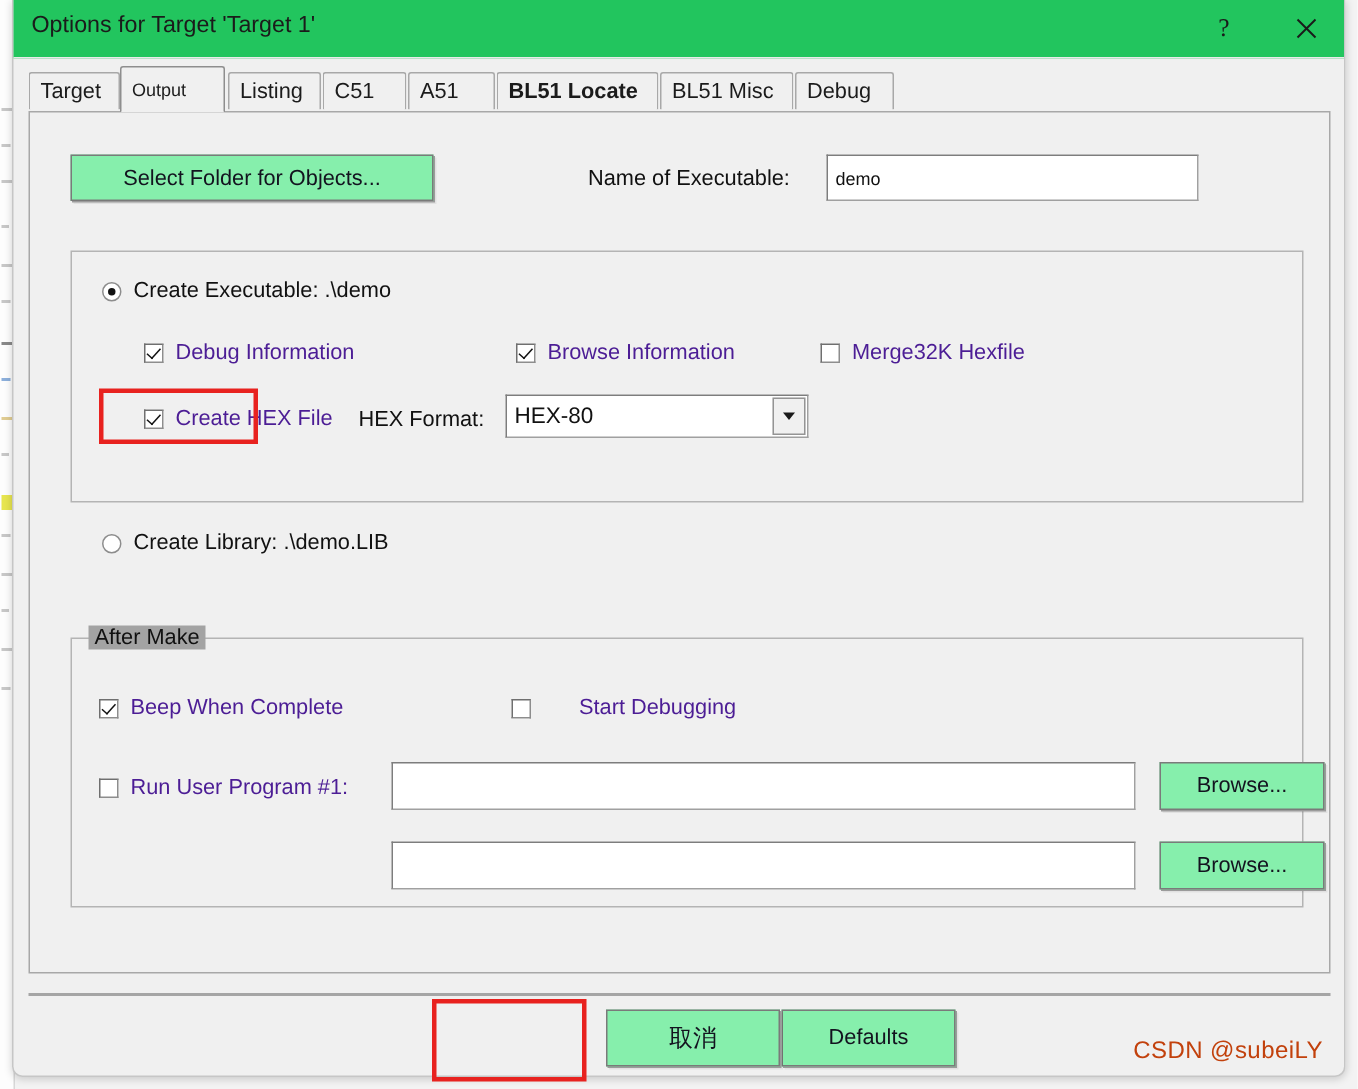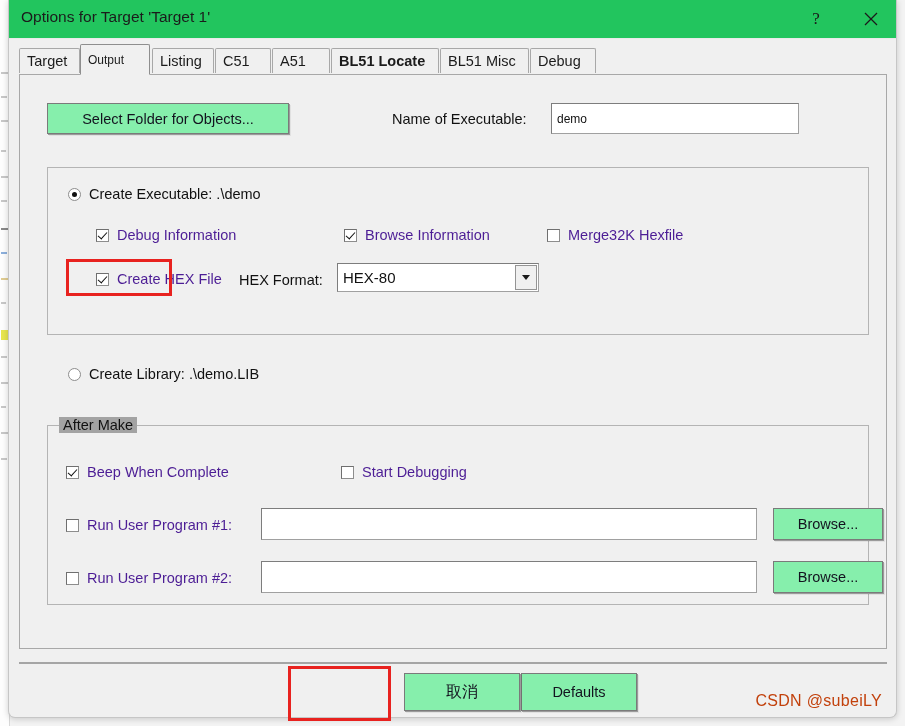--- a/index.html
+++ b/index.html
@@ -388,54 +388,50 @@
         <span>Create HEX File</span>
       </div>
 
       <div class="label" style="left:191px; top:104px;">HEX Format:</div>
 
       <div class="combo" style="left:289px; top:95px; width:202px; height:29px;">
         <span>HEX-80</span>
         <span class="arrowbtn"></span>
       </div>
 
-      <div class="radio" style="left:20px; top:186px;margin-top:12px;">
+      <div class="radio" style="left:20px; top:186px;">
         <span class="circ"></span>
         <span>Create Library:  .\demo.LIB</span>
       </div>
     </div>
 
     <div class="groupbox" style="left:27px; top:350px; width:822px; height:180px;">
       <div class="gb-title">After Make</div>
 
       <div class="chk" style="left:18px; top:38px;">
         <span class="box checked"></span>
         <span>Beep When Complete</span>
       </div>
 
-      <div class="chk" style="left:293px; top:38px;">
+      <div class="chk" style="left:293px; top:38px;gap:24px;">
         <span class="box"></span>
         <span>Start Debugging</span>
       </div>
 
       <div class="chk" style="left:18px; top:91px;">
         <span class="box"></span>
         <span>Run User Program #1:</span>
       </div>
       <div class="textbox" style="left:213px; top:82px; width:496px; height:32px;">
         <span></span>
       </div>
       <div class="btn" style="left:725px; top:82px; width:110px; height:32px;">
         <span>Browse...</span>
       </div>
 
-      <div class="chk" style="left:18px; top:144px;">
-        <span class="box"></span>
-        <span>Run User Program #2:</span>
-      </div>
       <div class="textbox" style="left:213px; top:135px; width:496px; height:32px;">
         <span></span>
       </div>
       <div class="btn" style="left:725px; top:135px; width:110px; height:32px;">
         <span>Browse...</span>
       </div>
     </div>
   </div>
 
   <div id="bottom-sep"></div>

